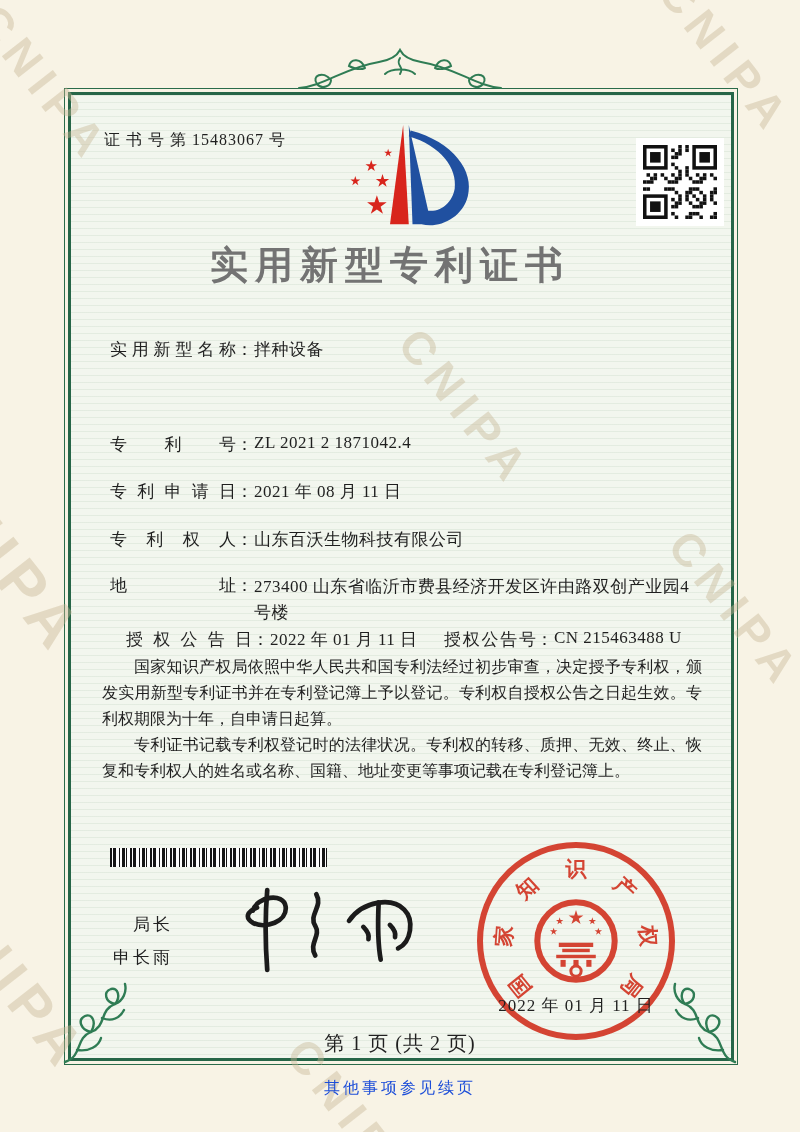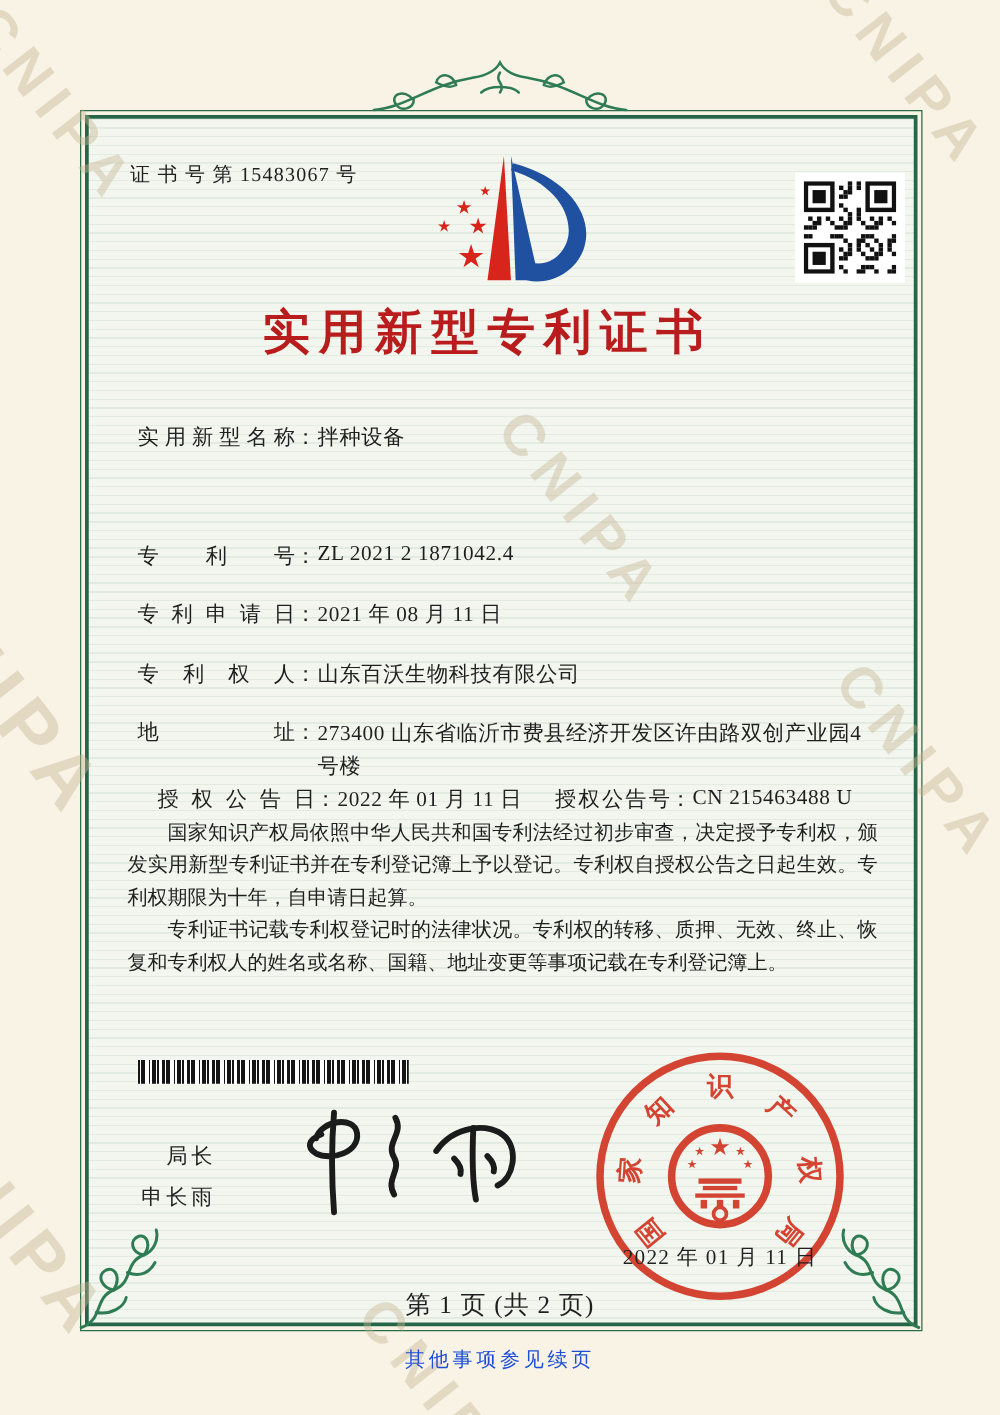--- a/index.html
+++ b/index.html
@@ -34,21 +34,21 @@
   .orn-top{left:295px;top:46px;}
   .orn-bl{left:62px;top:980px;transform:scaleX(-1);}
   .orn-br{left:653px;top:980px;}
   
   .content{position:absolute;inset:0;z-index:4;}
   .cert-no{position:absolute;left:104px;top:130px;font-size:16px;letter-spacing:1px;}
   .logo{position:absolute;left:330px;top:118px;}
   .qr-box{position:absolute;left:636px;top:138px;width:88px;height:88px;background:#fff;}
   .qr-box svg{position:absolute;left:7px;top:7px;}
   .title{position:absolute;left:0;top:240px;width:780px;text-align:center;
-    font-size:38px;font-weight:bold;letter-spacing:7px;color:#b91c1c;}
+    font-size:38px;font-weight:bold;letter-spacing:7px;color:#737373;}
   
   .frow{position:absolute;left:110px;font-size:17px;white-space:nowrap;}
   .flabel{display:inline-block;width:126px;text-align:justify;text-align-last:justify;vertical-align:top;}
   .fcolon{display:inline-block;width:18px;vertical-align:top;}
   .fvalue{display:inline-block;vertical-align:top;letter-spacing:.5px;}
   .fvalue.wrap{white-space:normal;width:436px;line-height:26px;}
   .fgroup2{position:absolute;left:318px;top:0;}
   .fgroup2 .flabel{width:92px;}
   .ry1{top:338px;} .ry2{top:386px;} .ry3{top:433px;} .ry4{top:480px;}
   .ry5{top:528px;} .ry6{top:574px;} .ry7{top:628px;margin-left:16px;}

